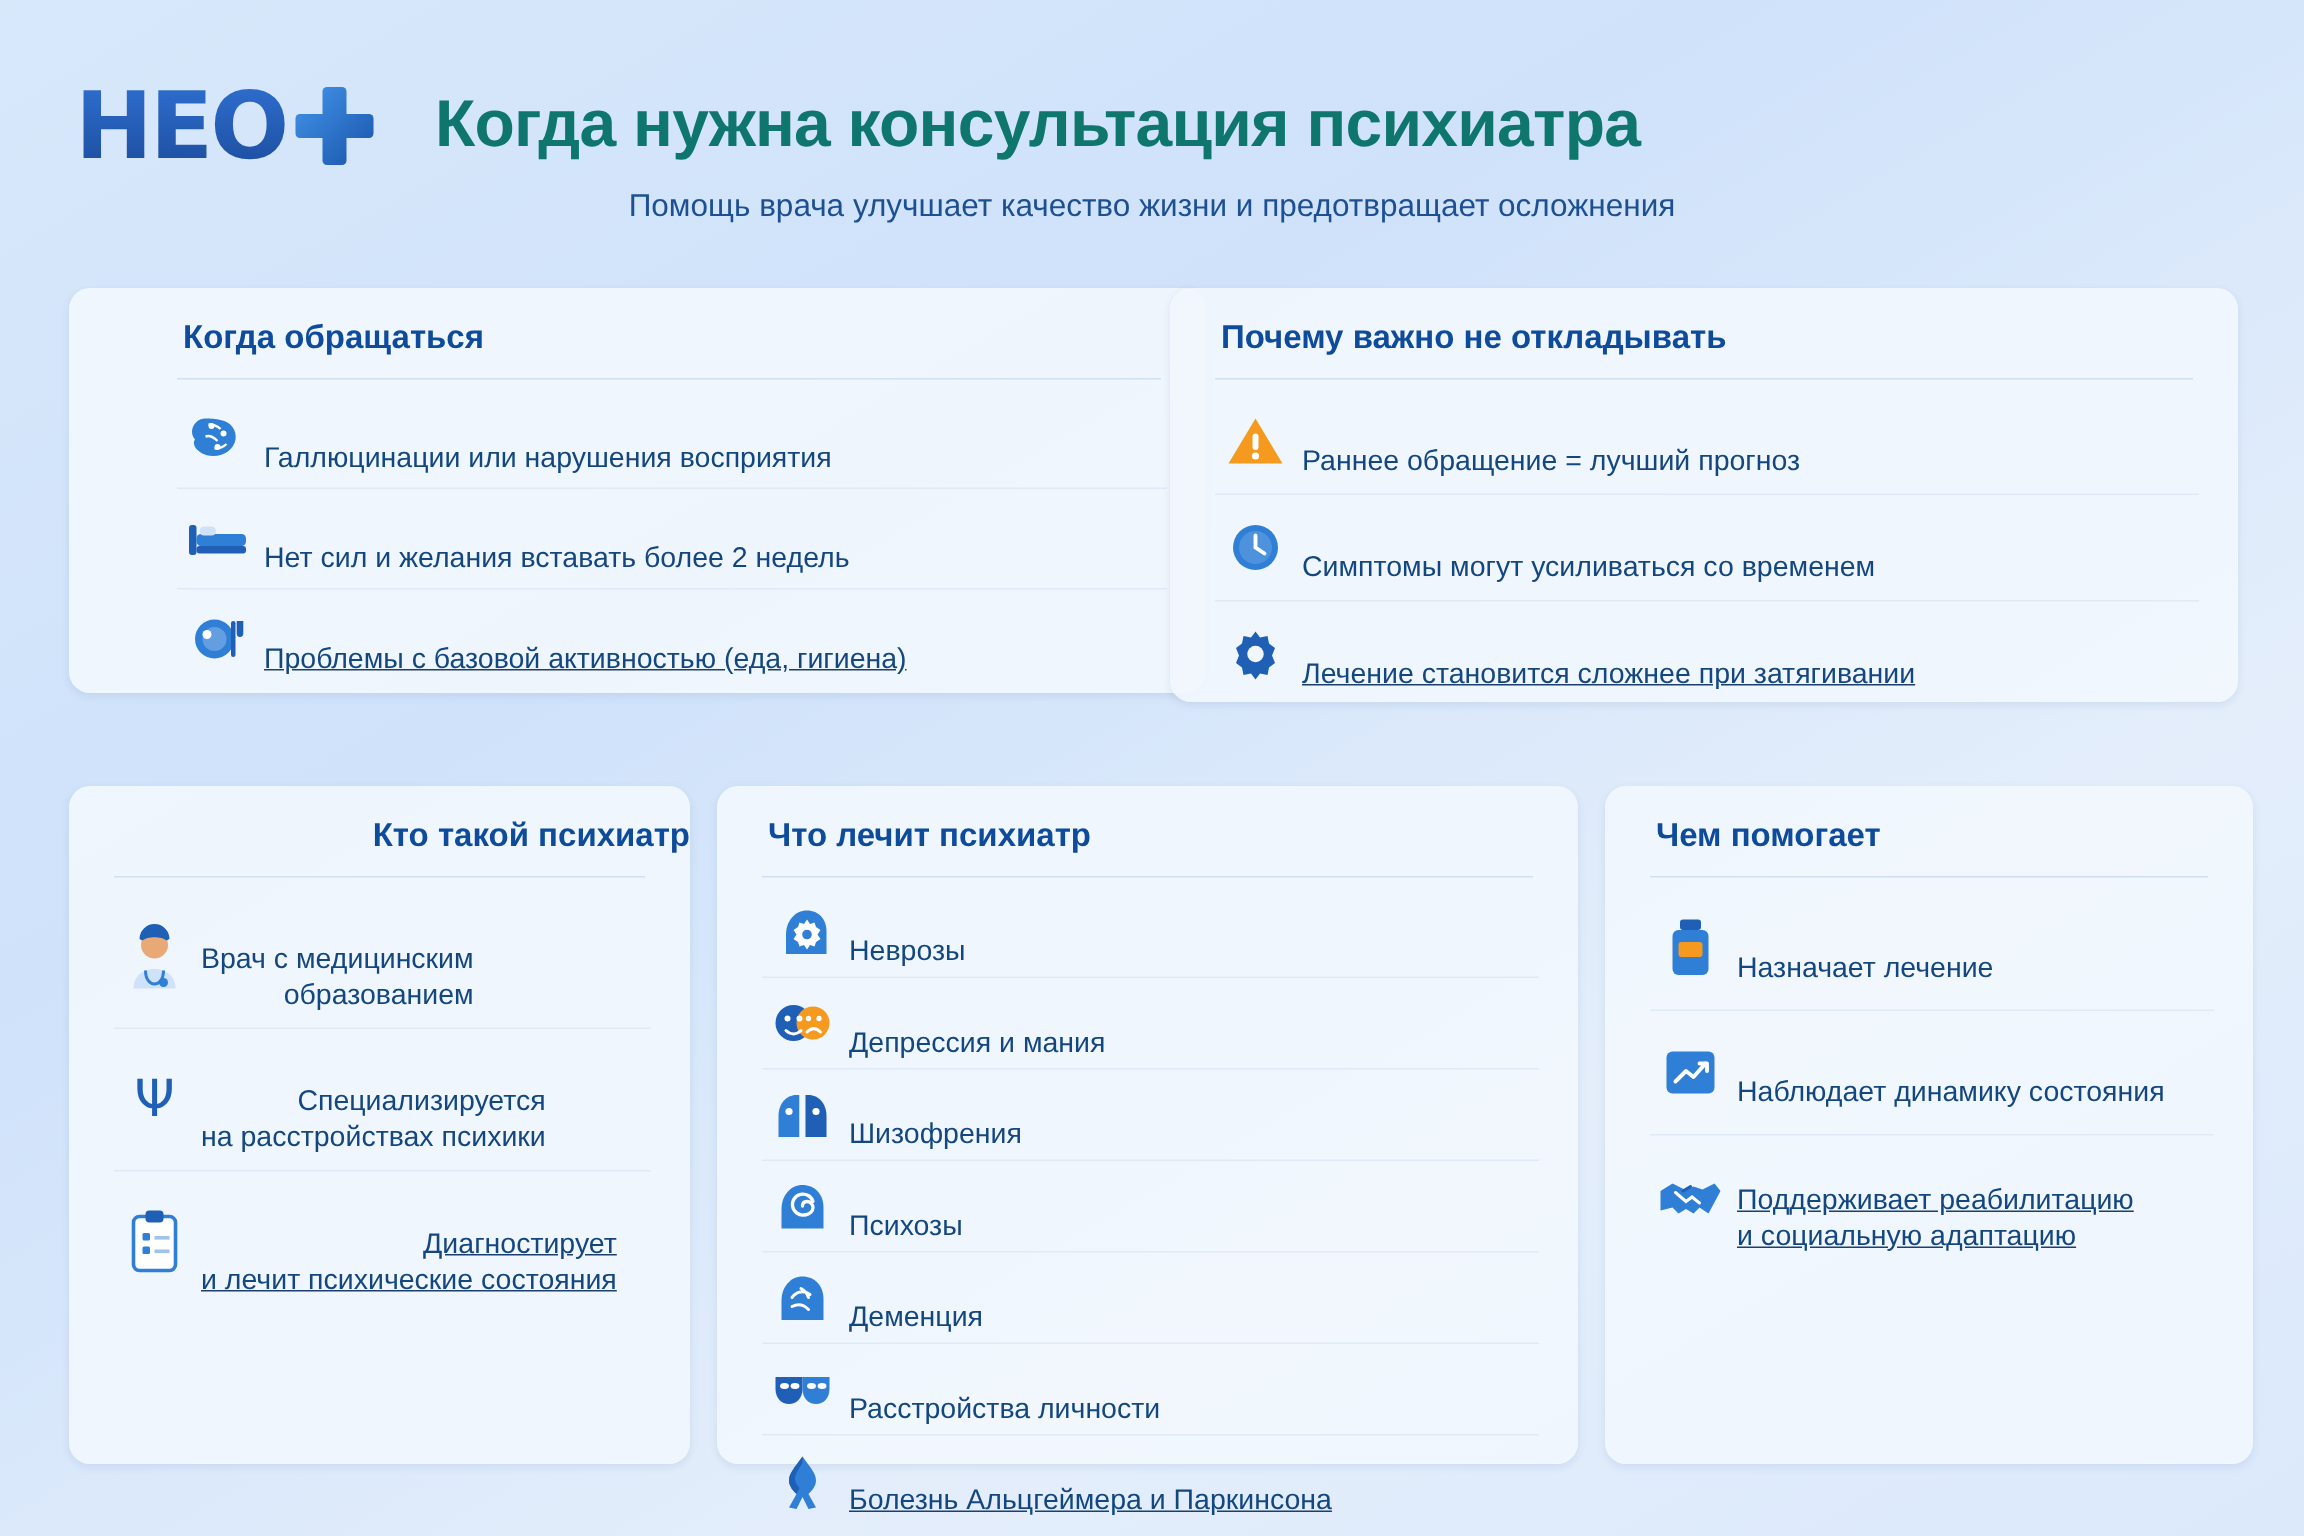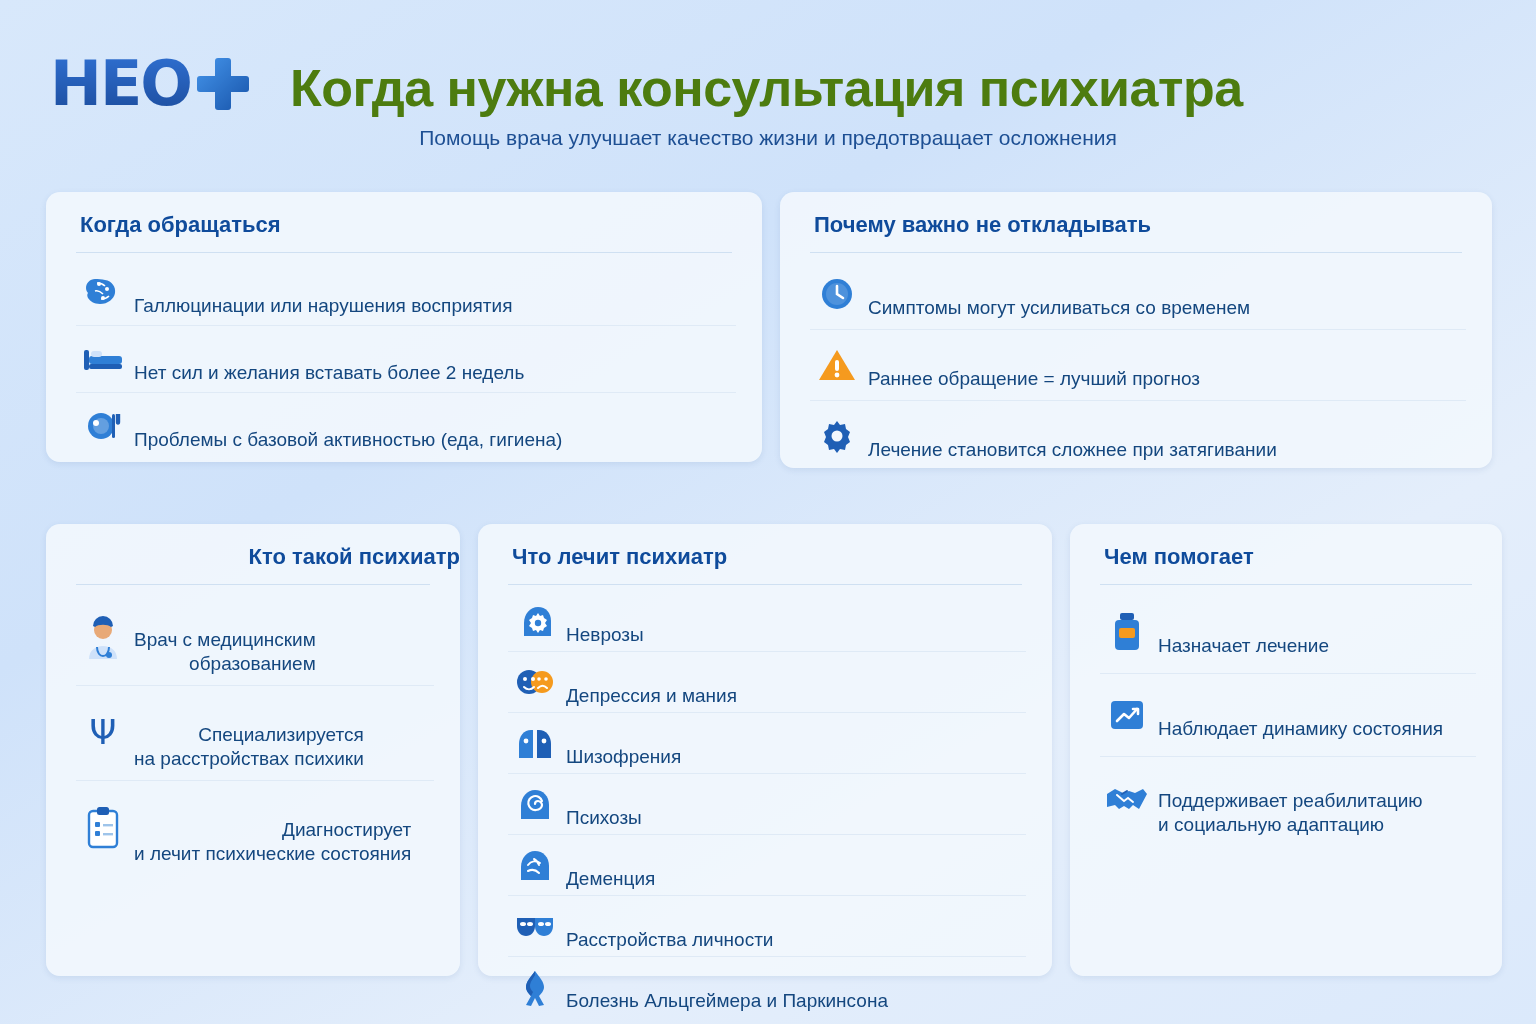--- a/index.html
+++ b/index.html
@@ -58,23 +58,23 @@
   .logo-plus::before {
     left: 18px; top: 0; width: 16px; height: 52px;
   }
   .logo-plus::after {
     left: 0; top: 18px; width: 52px; height: 16px;
   }
   .main-title {
     position: absolute;
     left: 290px;
     top: 32px;
-    font-size: 52px;
+    font-size: 44px;
     font-weight: bold;
-    color: #4d7c0f;
+    color: #0f766e;
     letter-spacing: -0.5px;
     white-space: nowrap;
   }
   .subtitle {
     position: absolute;
     top: 126px;
     left: 0;
     width: 1536px;
     text-align: center;
     font-size: 21px;
@@ -102,39 +102,39 @@
   .items {
     margin: 0 26px 0 30px;
   }
   .item {
     display: flex;
     align-items: center;
     min-height: 58px;
     border-bottom: 1px solid #dfeaf6;
     padding: 4px 0;
   }
-  .item:last-child { border-bottom: none; }
+  .item:last-child { border-bottom: none; text-decoration: underline; }
   .item-ico {
     width: 54px;
     min-width: 54px;
     height: 46px;
     display: flex;
     align-items: center;
     justify-content: center;
   }
   .item-label {
     font-size: 19px;
     color: #14477f;
     line-height: 1.25;
     padding-left: 4px;
     margin-top: 28px;
   }
 
   
-  #card-when   { left: 46px;  top: 192px; width: 716px; height: 270px; }
+  #card-when   { left: 46px;  top: 192px; width: 716px; height: 270px; padding-left: 42px; }
   #card-why    { left: 780px; top: 192px; width: 712px; height: 276px; }
   #card-who    { left: 46px;  top: 524px; width: 414px; height: 452px; text-align: right; }
   #card-treats { left: 478px; top: 524px; width: 574px; height: 452px; }
   #card-helps  { left: 1070px;top: 524px; width: 432px; height: 452px; }
 
   #card-treats .item { min-height: 52px; }
   #card-who .item { min-height: 86px; }
   #card-helps .item { min-height: 74px; }
 
   svg { display: block; }
@@ -192,37 +192,37 @@
     </div>
   </div>
 </div>
 
 <div class="card" id="card-why">
   <div class="card-title">Почему важно не откладывать</div>
   <div class="card-title-rule"></div>
   <div class="items">
     <div class="item" style="min-height:62px">
       <div class="item-ico">
+        <svg width="40" height="36" viewBox="0 0 40 36">
+            <path d="M20 3 38 33H2z" fill="#f59a1e"></path>
+            <rect x="18" y="13" width="4" height="11" rx="2" fill="#ffffff"></rect>
+            <circle cx="20" cy="28" r="2.4" fill="#ffffff"></circle>
+          </svg>
+      </div>
+      <div class="item-label">Раннее обращение = лучший прогноз</div>
+    </div>
+    <div class="item" style="min-height:62px">
+      <div class="item-ico">
         <svg width="40" height="38" viewBox="0 0 40 38">
             <circle cx="20" cy="19" r="15" fill="#2f7fd6"></circle>
             <circle cx="20" cy="19" r="11" fill="#ffffff" opacity="0.15"></circle>
             <path d="M20 11v8l6 4" stroke="#ffffff" stroke-width="2.6" fill="none" stroke-linecap="round"></path>
           </svg>
       </div>
       <div class="item-label">Симптомы могут усиливаться со временем</div>
-    </div>
-    <div class="item" style="min-height:62px">
-      <div class="item-ico">
-        <svg width="40" height="36" viewBox="0 0 40 36">
-            <path d="M20 3 38 33H2z" fill="#f59a1e"></path>
-            <rect x="18" y="13" width="4" height="11" rx="2" fill="#ffffff"></rect>
-            <circle cx="20" cy="28" r="2.4" fill="#ffffff"></circle>
-          </svg>
-      </div>
-      <div class="item-label">Раннее обращение = лучший прогноз</div>
     </div>
     <div class="item" style="min-height:62px">
       <div class="item-ico">
         <svg width="40" height="38" viewBox="0 0 40 38">
             <path d="M20 4l3 4 5-1 1 5 4 3-2 5 2 5-4 3-1 5-5-1-3 4-3-4-5 1-1-5-4-3 2-5-2-5 4-3 1-5 5 1z" fill="#1f5fb5"></path>
             <circle cx="20" cy="19" r="5.5" fill="#f2f7fd"></circle>
           </svg>
       </div>
       <div class="item-label">Лечение становится сложнее при затягивании</div>
     </div>

